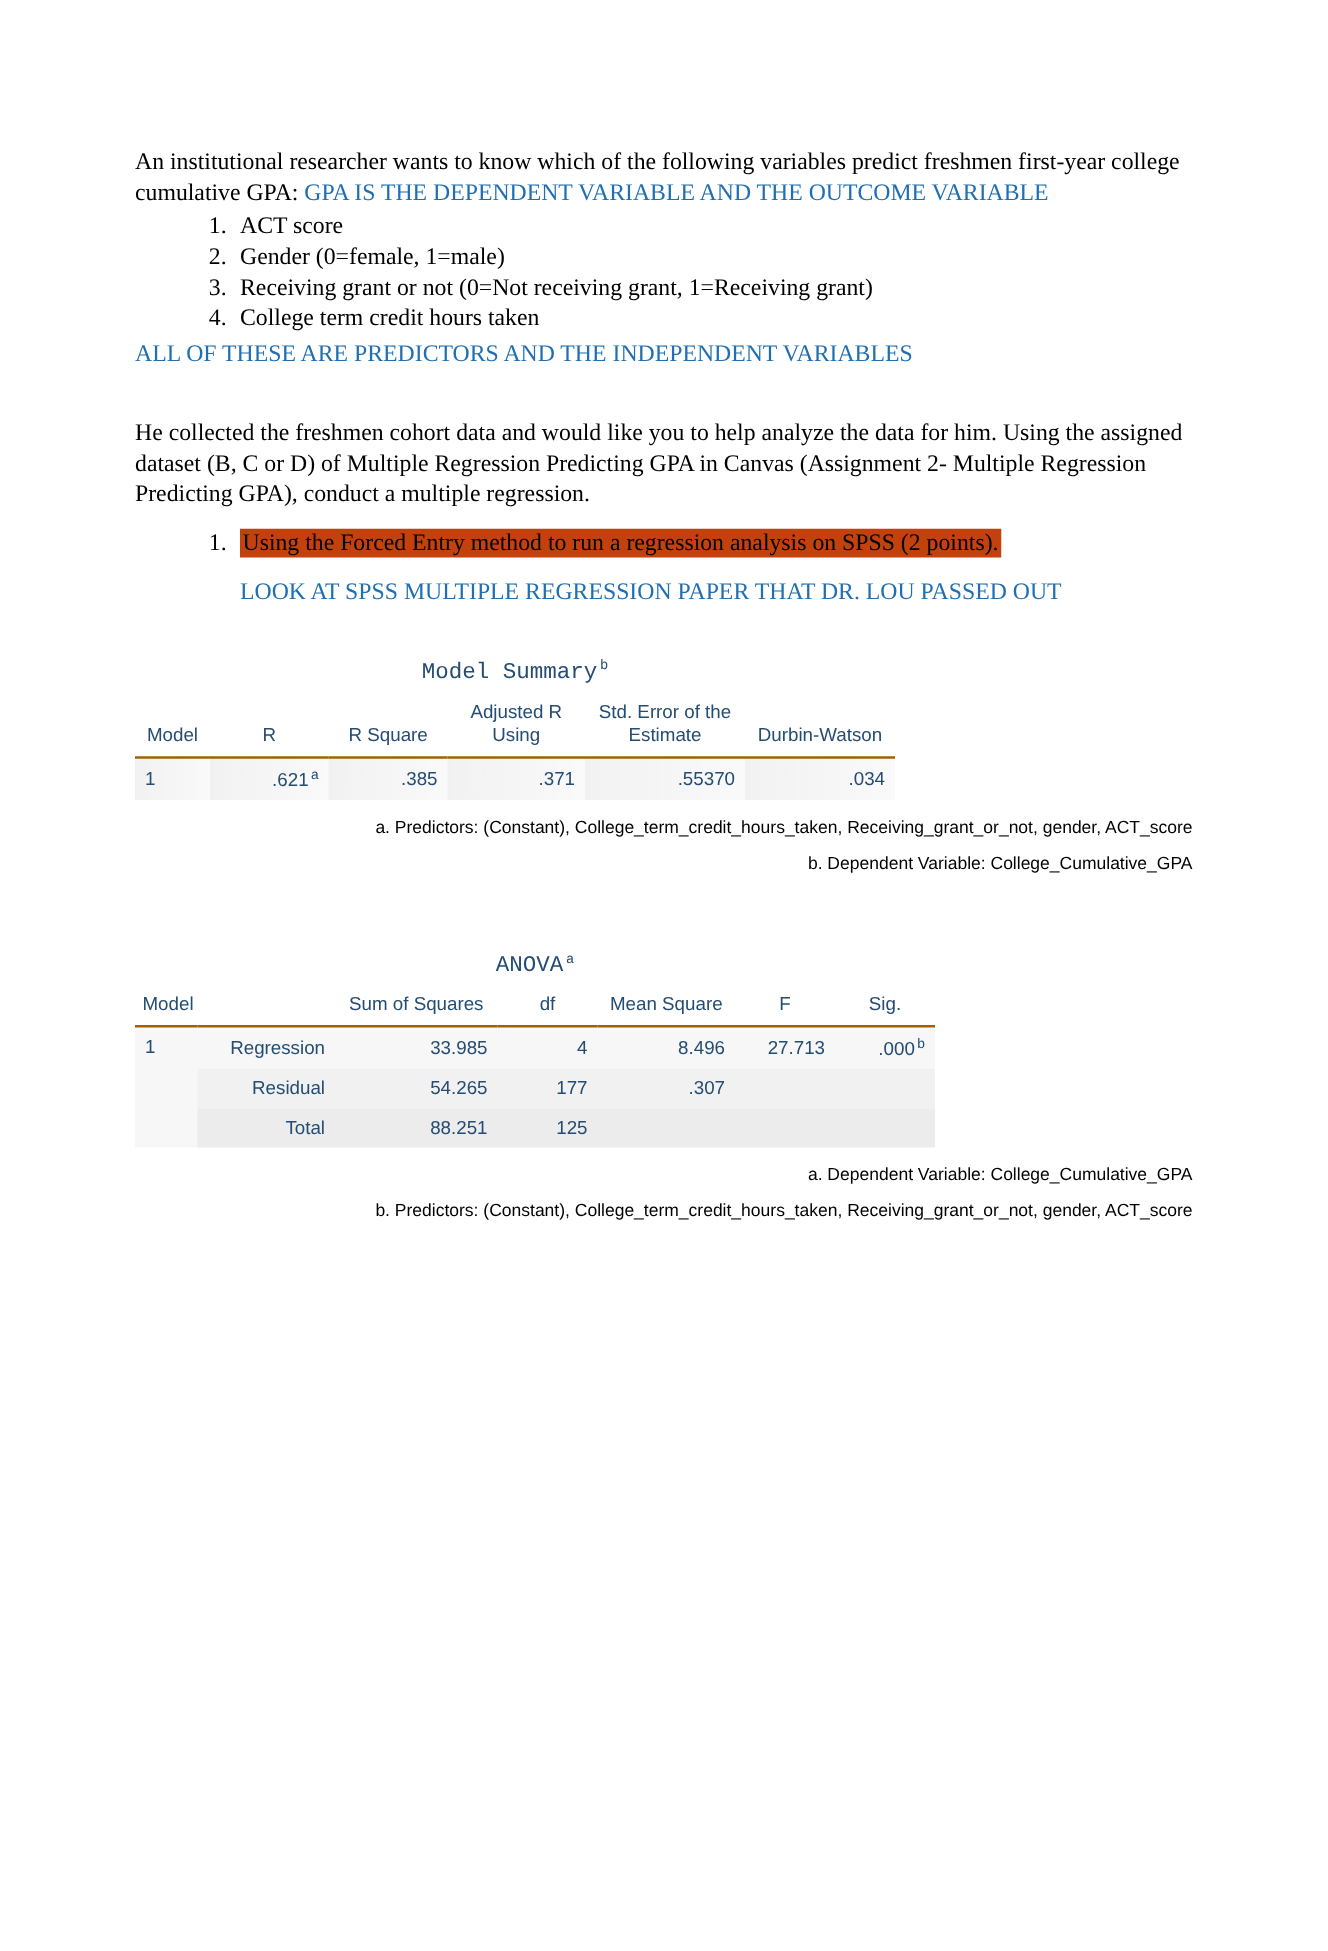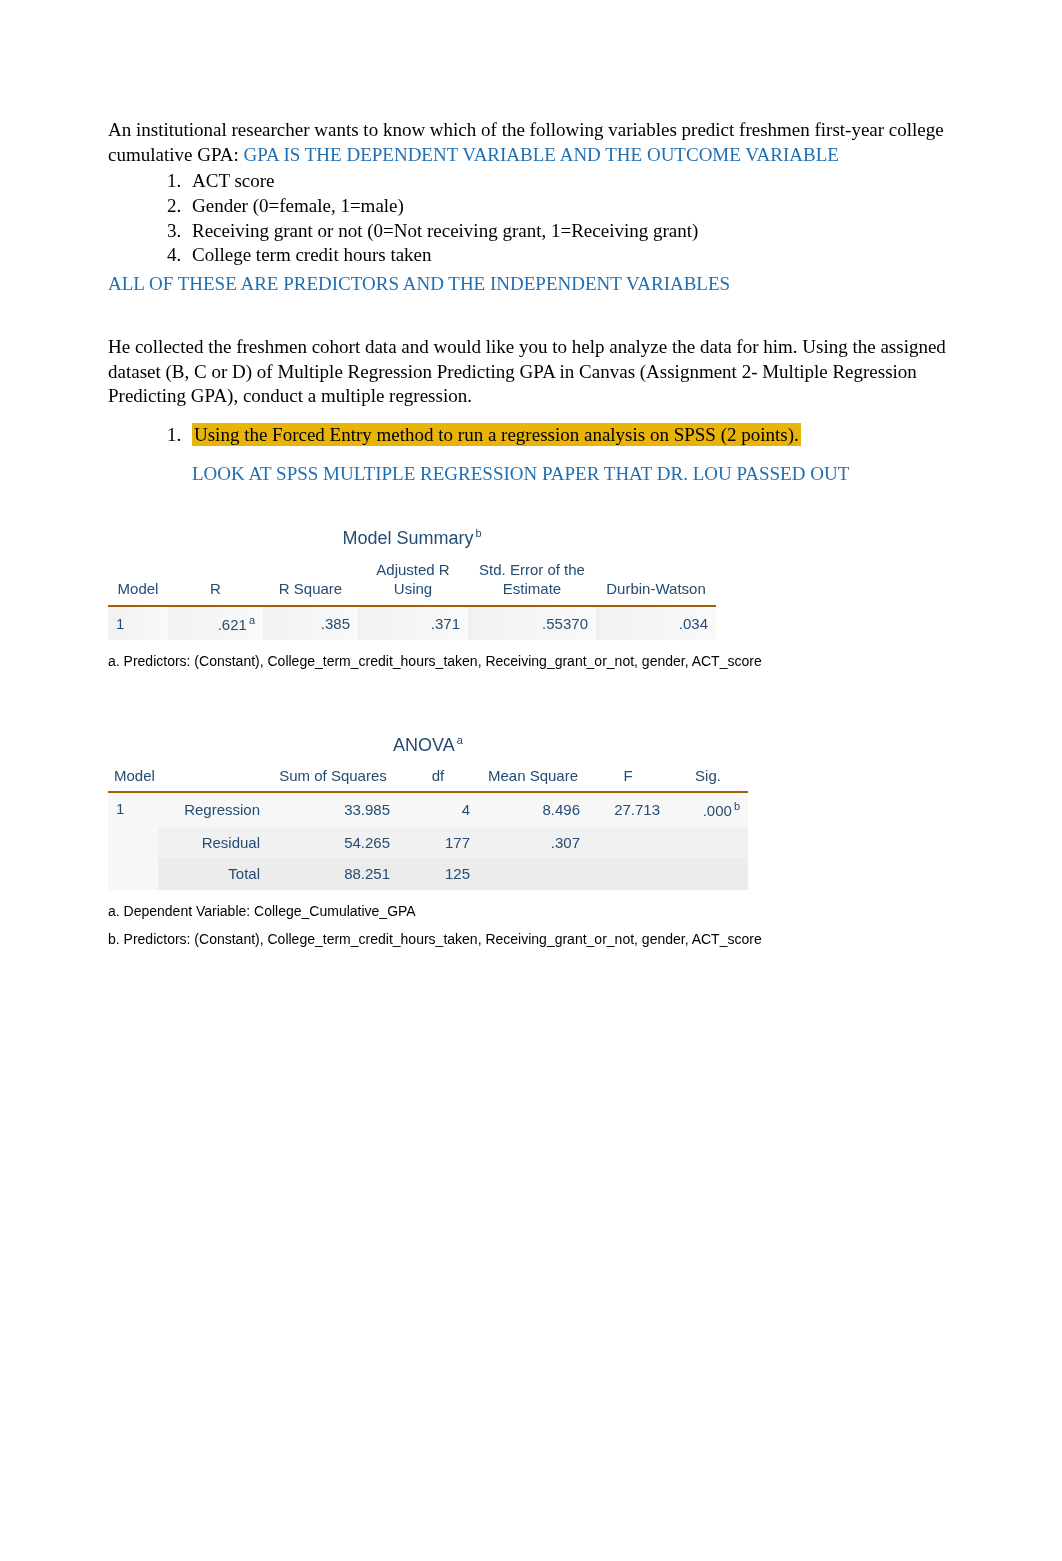--- a/index.html
+++ b/index.html
@@ -44,36 +44,36 @@
   }
   ol.steps {
     margin: 6px 0 0 0;
     padding-left: 78px;
   }
   ol.steps li {
     padding-left: 6px;
     margin-bottom: 14px;
   }
   .hl {
-    background: #eab308;
+    background: #c2410c;
     padding: 1px 2px;
     text-align: center;
   }
   .step-line {
     display: block;
     margin-top: 14px;
     color: #1f6fb2;
   }
   
   .tbl-wrap {
     margin-top: 40px;
   }
   .tbl-title {
     text-align: center;
-    font-family: Liberation Sans, sans-serif;
+    font-family: Liberation Mono, monospace;
     font-size: 18px;
     color: #254c73;
     margin-bottom: 6px;
   }
   .sup {
     font-size: 11px;
     vertical-align: super;
     padding-left: 2px;
   }
   table.spss {
@@ -119,20 +119,21 @@
   table.anova td.modelcell {
     text-align: left;
     vertical-align: top;
   }
   .footnote {
     font-family: Arial, Helvetica, sans-serif;
     font-size: 14px;
     color: #000;
     margin-top: 10px;
     line-height: 1.6;
+    text-align: right;
   }
   .footnote + .footnote { margin-top: 6px; }
   .anova-wrap { margin-top: 60px; }
 </style>
 </head>
 <body>
 
 <div class="page">
 
 
@@ -194,20 +195,21 @@
             <span>.621</span><span class="sup">a</span>
           </td>
           <td>.385</td>
           <td>.371</td>
           <td>.55370</td>
           <td>.034</td>
         </tr>
       </tbody>
     </table>
     <div class="footnote">a. Predictors: (Constant), College_term_credit_hours_taken, Receiving_grant_or_not, gender, ACT_score</div>
+    <div class="footnote">b. Dependent Variable: College_Cumulative_GPA</div>
   </div>
 
   <div class="tbl-wrap anova-wrap">
     <div class="tbl-title" style="width:640px;">
       <span>ANOVA</span><span class="sup">a</span>
     </div>
     <table class="spss anova">
       <colgroup>
         <col style="width:50px">
         <col style="width:110px">

